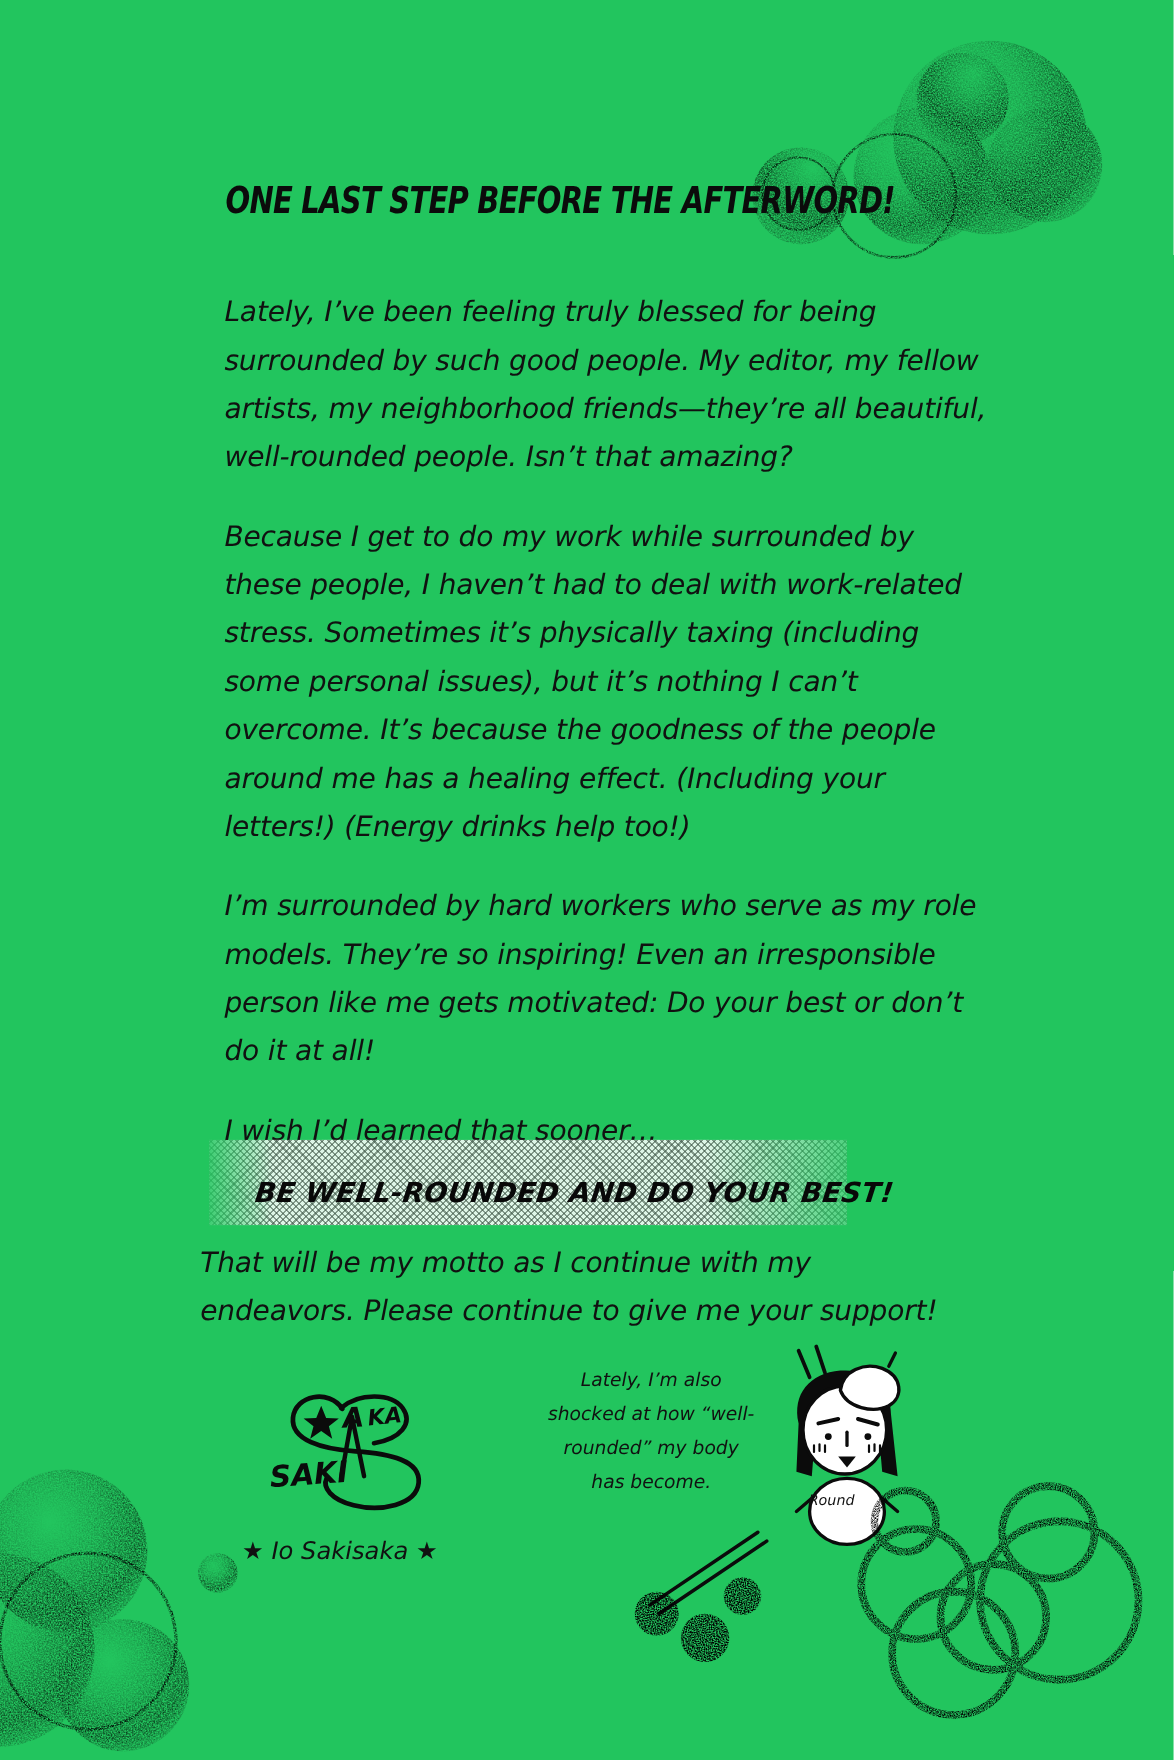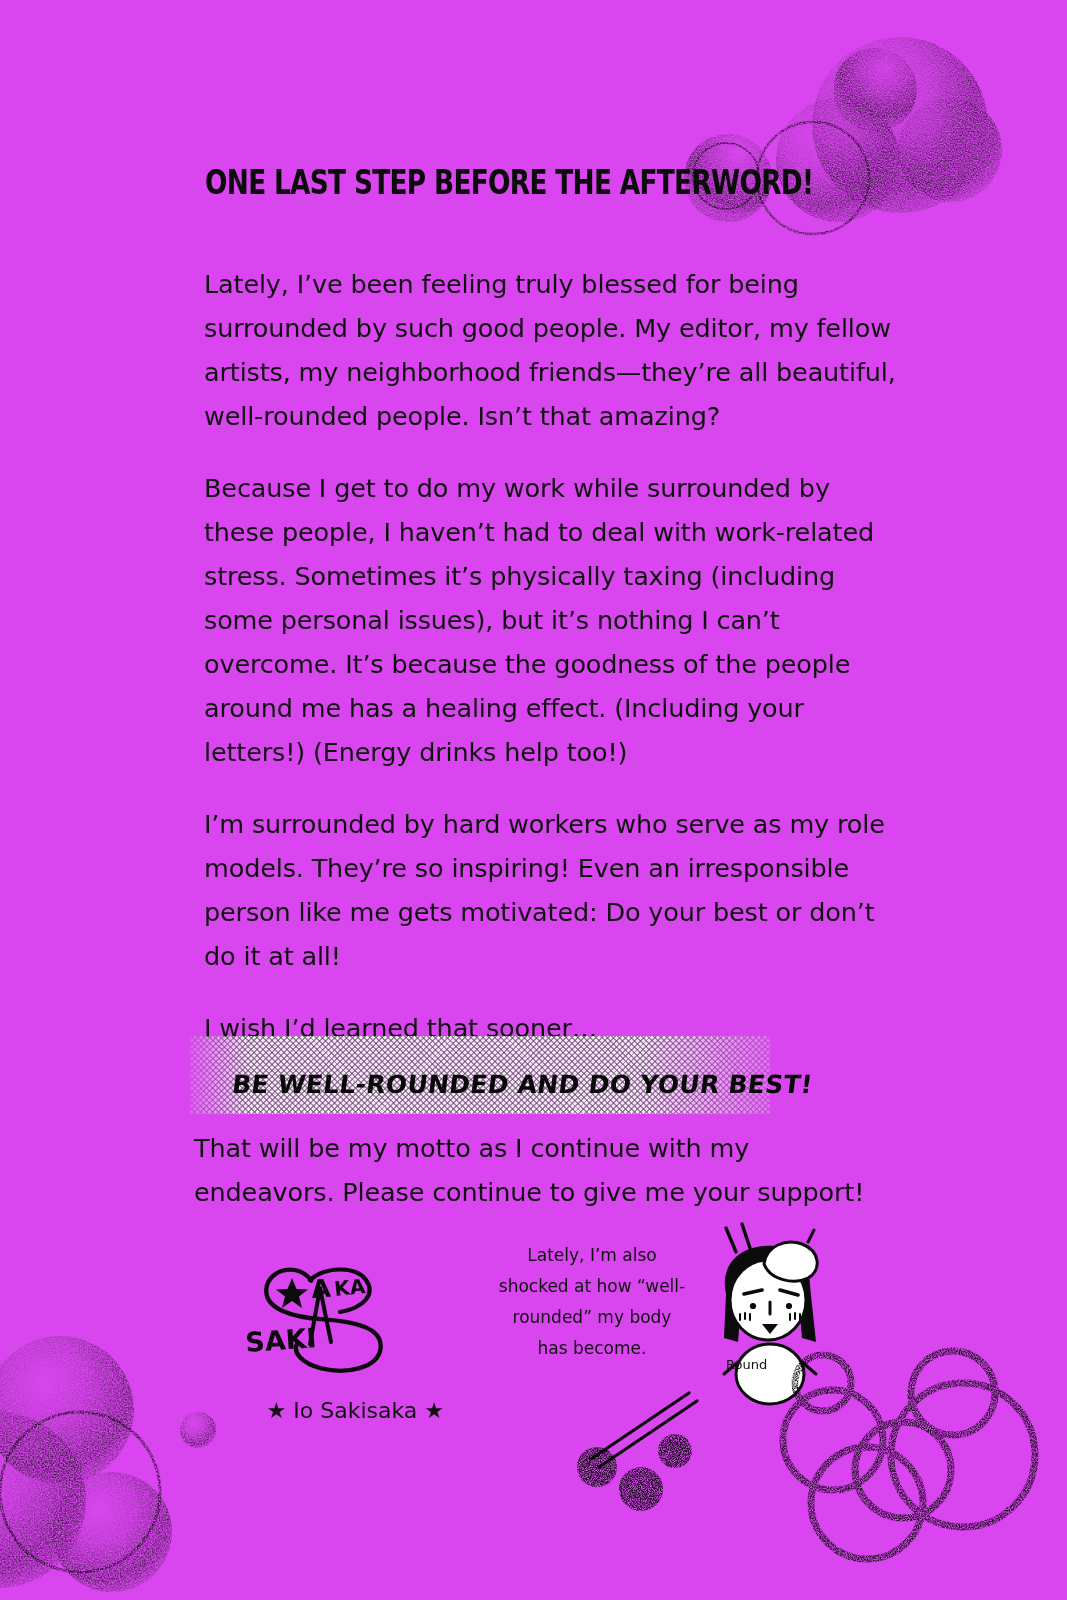--- a/index.html
+++ b/index.html
@@ -8,22 +8,23 @@
     padding: 0;
     background: #ffffff;
   }
   body {
     font-family: "DejaVu Sans", sans-serif;
   }
   #page {
     position: relative;
     width: 1067px;
     height: 1600px;
-    background: #d946ef;
+    background: #22c55e;
     overflow: hidden;
+    font-style: italic;
   }
 
   
   .stipple {
     position: absolute;
     pointer-events: none;
   }
 
   
   #bubbles-top-right { left: 660px; top: 30px; width: 360px; height: 230px; }
@@ -106,44 +107,44 @@
     color: #080808;
     white-space: nowrap;
     transform: skewX(-7deg);
     transform-origin: left top;
     letter-spacing: 0.3px;
   }
 
   
   #closing {
     position: absolute;
-    left: 194px;
+    left: 182px;
     top: 1126px;
     width: 680px;
     font-family: "DejaVu Sans", sans-serif;
     font-size: 25.5px;
     line-height: 44px;
     color: #111111;
     letter-spacing: -0.15px;
   }
 
   
   #signature-logo {
     position: absolute;
     left: 236px;
     top: 1248px;
     width: 180px;
     height: 140px;
   }
   #credit-line {
     position: absolute;
-    left: 244px;
+    left: 220px;
     top: 1398px;
     width: 200px;
-    text-align: right;
+    text-align: left;
     font-family: "DejaVu Sans", sans-serif;
     font-size: 22px;
     color: #111111;
     white-space: nowrap;
   }
 
   
   #side-note {
     position: absolute;
     left: 497px;
@@ -159,21 +160,21 @@
   
   #emphasis-lines { position: absolute; left: 585px; top: 1385px; width: 130px; height: 85px; }
 
   
   #character { position: absolute; left: 690px; top: 1222px; width: 160px; height: 190px; }
   #character-label {
     position: absolute;
     left: 726px;
     top: 1357px;
     width: 60px;
-    text-align: left;
+    text-align: center;
     font-family: "DejaVu Sans", sans-serif;
     font-size: 13px;
     color: #111111;
   }
 </style>
 </head>
 <body>
 
 <div id="page">
 

